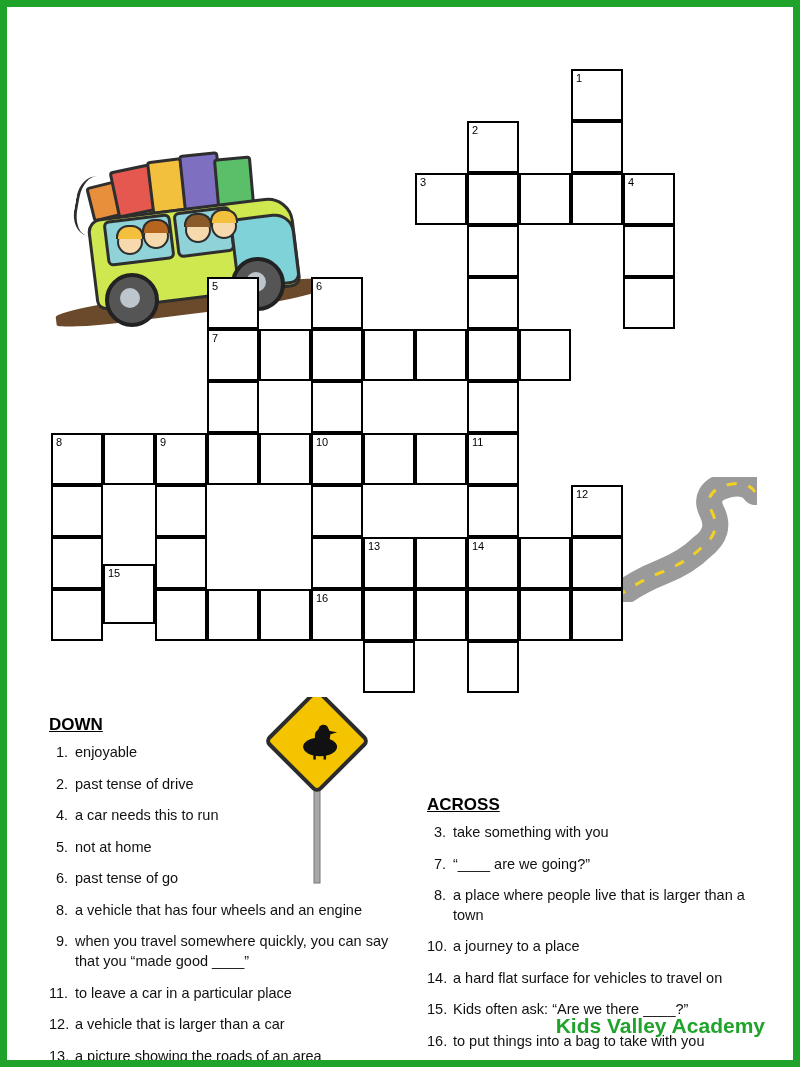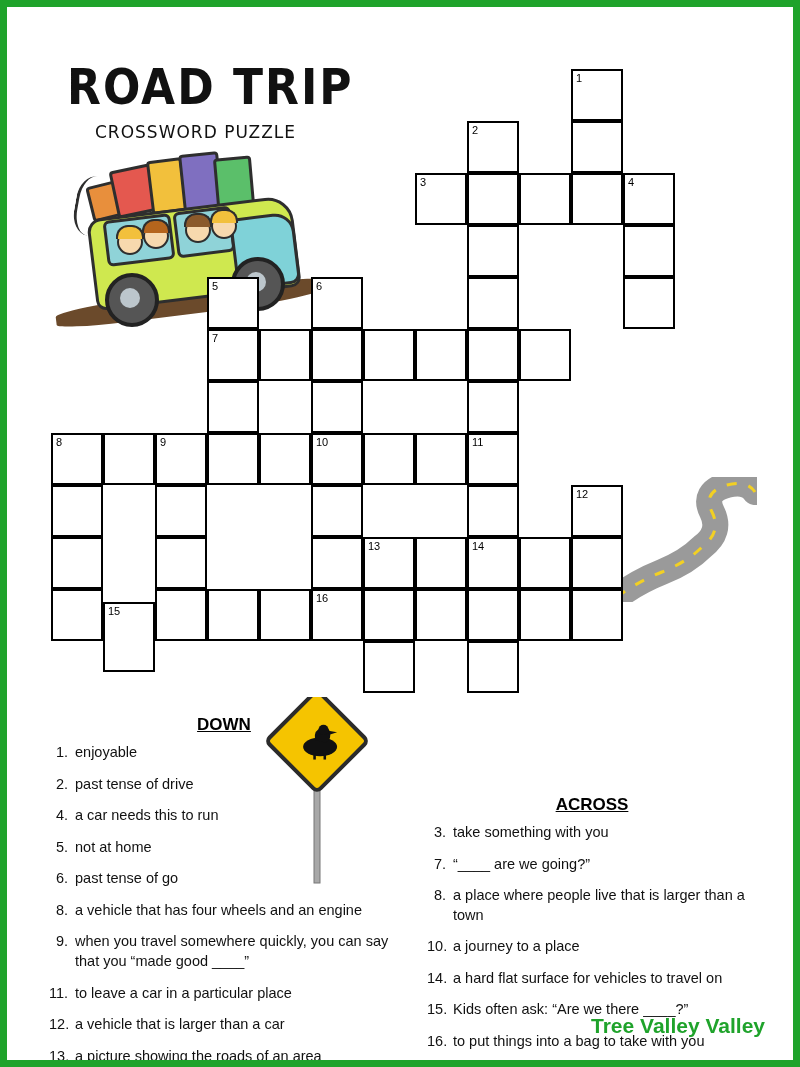--- a/index.html
+++ b/index.html
@@ -183,21 +183,20 @@
   }
 
   
   .clue-head {
     font-family: "Liberation Sans", sans-serif;
     font-size: 17px;
     font-weight: bold;
     color: #000;
     text-decoration: underline;
     margin: 0 0 8px 0;
-    text-align: center;
   }
   .clue-list {
     list-style: none;
     margin: 0;
     padding: 0;
   }
   .clue-list li {
     display: flex;
     font-size: 14.5px;
     color: #111;
@@ -236,24 +235,20 @@
     font-size: 21px;
     font-weight: bold;
     color: #1fa32b;
   }
 </style>
 </head>
 <body>
 
 <div id="page">
 
-  <div class="title-block">
-    <h1 class="main-title">ROAD TRIP</h1>
-    <div class="sub-title">CROSSWORD PUZZLE</div>
-  </div>
 
   <div class="van-art">
     <div class="road-strip"></div>
     <div class="rope"></div>
     <div class="bag bag5"></div>
     <div class="bag bag1"></div>
     <div class="bag bag2"></div>
     <div class="bag bag3"></div>
     <div class="bag bag4"></div>
     <div class="van-body"></div>
@@ -365,21 +360,21 @@
       <div class="cell" style="left: 356px; top: 530px; width: 52px; height: 52px;">
         <span class="num">13</span>
       </div>
       <div class="cell" style="left: 408px; top: 530px; width: 52px; height: 52px;"></div>
       <div class="cell" style="left: 460px; top: 530px; width: 52px; height: 52px;">
         <span class="num">14</span>
       </div>
       <div class="cell" style="left: 512px; top: 530px; width: 52px; height: 52px;"></div>
       <div class="cell" style="left: 564px; top: 530px; width: 52px; height: 52px;"></div>
       <div class="cell" style="left: 44px; top: 582px; width: 52px; height: 52px;"></div>
-      <div class="cell" style="left: 96px; top: 595px; width: 52px; height: 70px; text-align: right;">
+      <div class="cell" style="left: 96px; top: 557px; width: 52px; height: 60px; text-align: right;">
         <span class="num">15</span>
       </div>
       <div class="cell" style="left: 148px; top: 582px; width: 52px; height: 52px;"></div>
       <div class="cell" style="left: 200px; top: 582px; width: 52px; height: 52px;"></div>
       <div class="cell" style="left: 252px; top: 582px; width: 52px; height: 52px;"></div>
       <div class="cell" style="left: 304px; top: 582px; width: 52px; height: 52px;">
         <span class="num">16</span>
       </div>
       <div class="cell" style="left: 356px; top: 582px; width: 52px; height: 52px;"></div>
       <div class="cell" style="left: 408px; top: 582px; width: 52px; height: 52px;"></div>
@@ -463,14 +458,14 @@
           <span class="cnum">15.</span>
           <span class="ctext">Kids often ask: “Are we there ____?”</span>
         </li>
         <li>
           <span class="cnum">16.</span>
           <span class="ctext">to put things into a bag to take with you</span>
         </li>
       </ul>
   </div>
 
-  <div class="brand">Tree Valley Valley</div>
+  <div class="brand">Kids Valley Academy</div>
 </div>
 
 </body></html>

